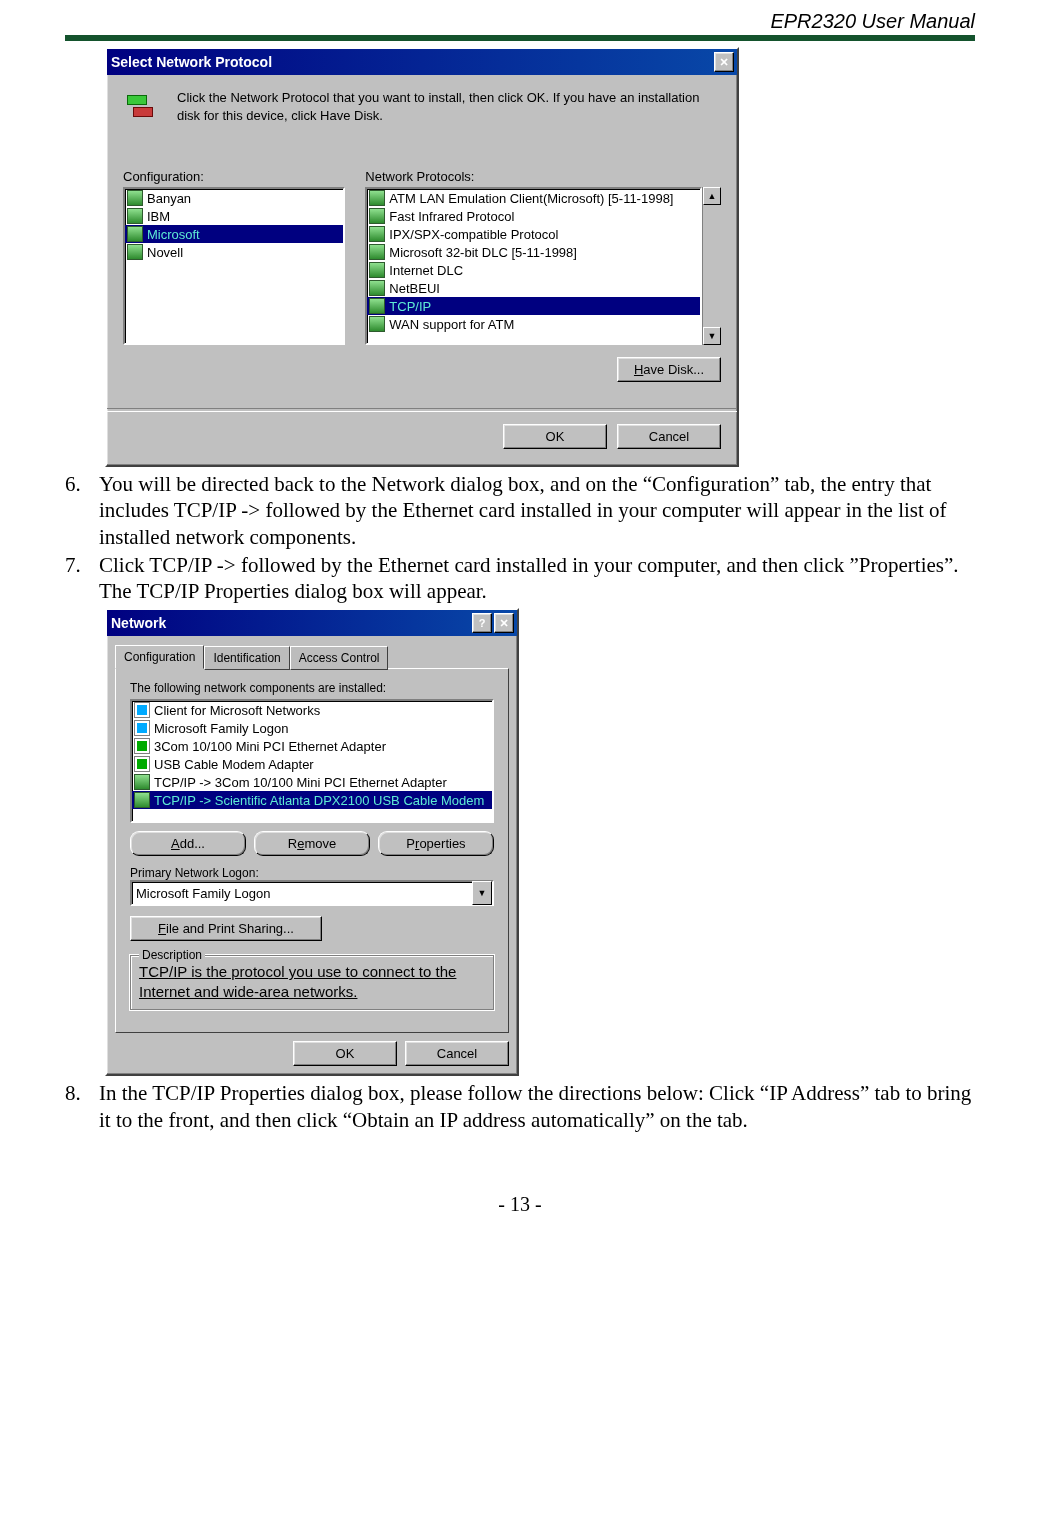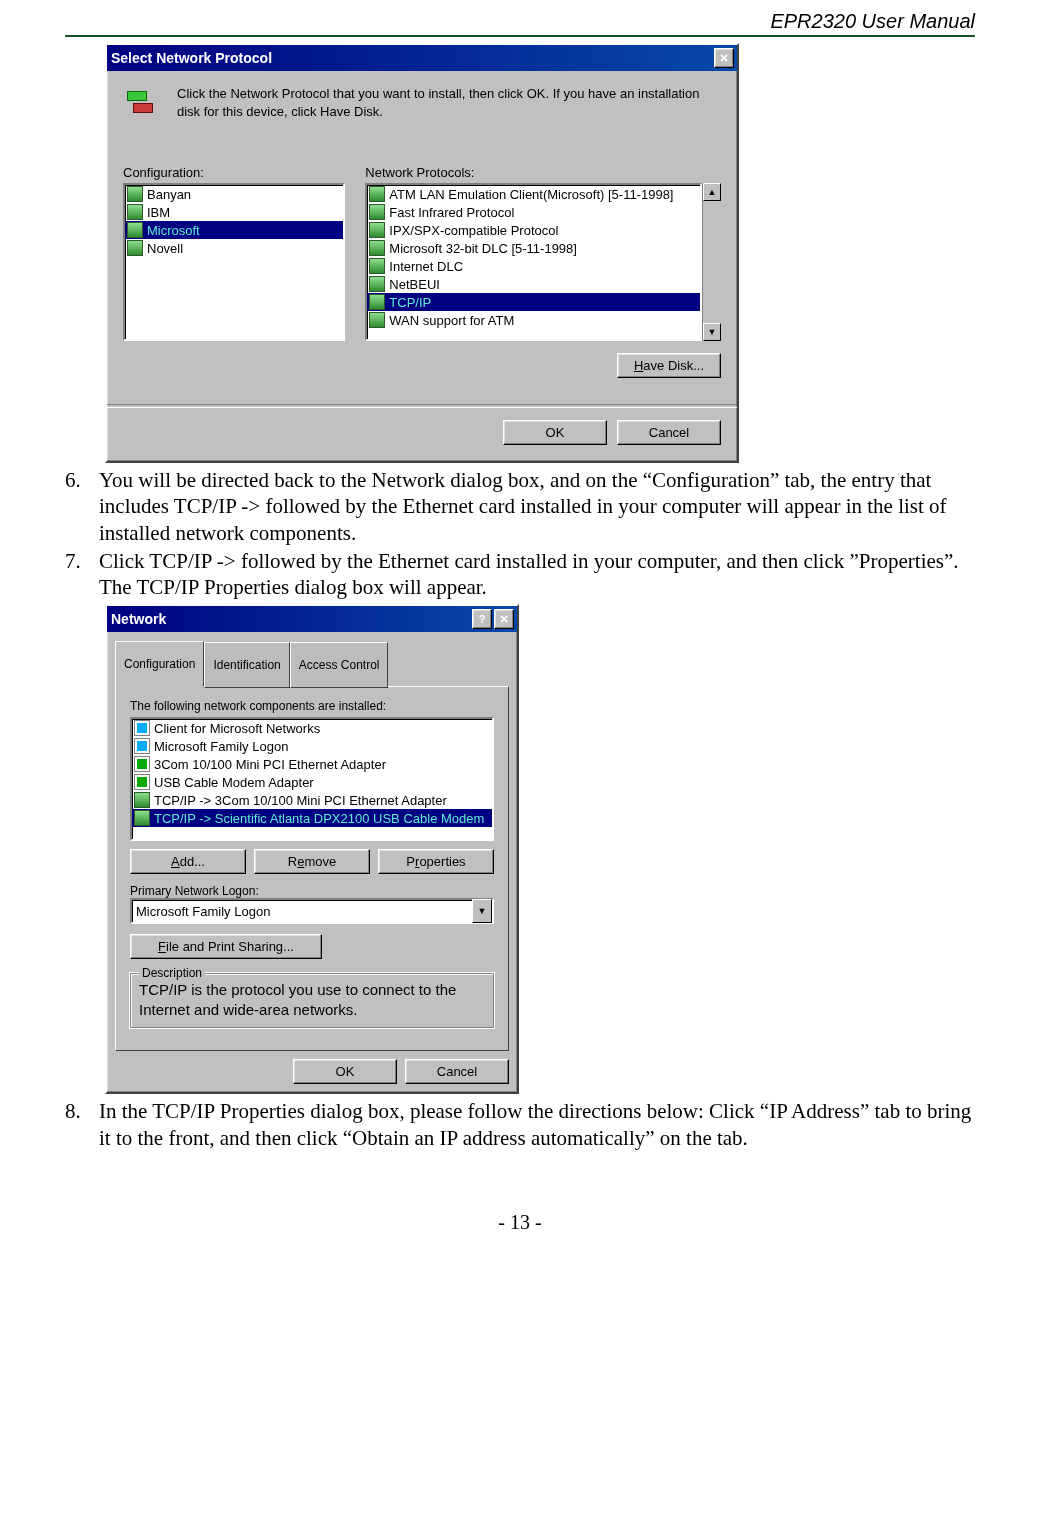--- a/index.html
+++ b/index.html
@@ -12,21 +12,21 @@
   .page {
     width: 910px;
     margin: 0 auto;
     padding: 10px 0 40px 0;
   }
   .header {
     text-align: right;
     font-family: Verdana, "Comic Sans MS", sans-serif;
     font-style: italic;
     font-size: 20px;
-    border-bottom: 2px solid #14532d;
+    border-bottom: 6px solid #14532d;
     padding-bottom: 2px;
   }
   .header .model { font-weight: normal; }
   .footer {
     text-align: center;
     font-size: 20px;
     margin-top: 60px;
   }
   .body-text {
     font-size: 21px;
@@ -139,21 +139,21 @@
     border:2px solid;border-color:#808080 #fff #fff #808080;
     box-shadow:1px 1px 0 #000 inset;
     display:flex;align-items:center;justify-content:space-between;
     padding:0 0 0 4px;height:22px;font-size:13px;
   }
   .dropdown .dd-btn{width:18px;height:100%;background:#c0c0c0;border:1px solid;border-color:#fff #000 #000 #fff;display:flex;align-items:center;justify-content:center;font-size:9px;}
   .tabs { display:flex; margin-top:6px; }
   .tab {
     background:#c0c0c0;
     border:1px solid;border-color:#fff #404040 transparent #fff;
-    padding:15px 8px;font-size:12px;position:relative;top:1px;
+    padding:4px 8px;font-size:12px;position:relative;top:1px;
   }
   .tab.inactive { border-color:#fff #404040 #404040 #fff; top:2px; background:#bcbcbc;}
   .tabpanel{
     border:1px solid;border-color:#fff #404040 #404040 #fff;
     padding:12px 14px 18px 14px;
   }
 
   
   .dlg1 { width: 630px; margin-left: 40px; margin-top: 6px; }
   .dlg1 .content { padding: 14px 16px 16px 16px; }
@@ -173,21 +173,21 @@
   .dlg1 .sep {
     height:2px;margin:26px -16px 12px -16px;
     border-top:1px solid #808080;border-bottom:1px solid #fff;
   }
 
   
   .dlg2 { width: 410px; margin-left: 40px; margin-top:4px;}
   .dlg2 .content { padding: 2px 8px 8px 8px; }
   .dlg2 .complist { height:120px; margin-top:4px;}
   .dlg2 .threebtn { display:flex;gap:8px;margin-top:8px;justify-content:space-between;}
-  .dlg2 .threebtn .winbtn{flex:1;}
+  .dlg2 .threebtn .winbtn{flex:1;border-radius:9px;}
   .dlg2 .plabel{margin-top:10px;font-size:12px;}
   .dlg2 .desc{font-size:15px;line-height:1.3;}
   .dlg2 .okrow{display:flex;justify-content:flex-end;gap:8px;margin-top:8px;}
 
 </style>
 </head>
 <body>
 
 <div class="page">
   <div class="header">
@@ -345,21 +345,21 @@
           <div class="winbtn btn3d"><span id="prb0">P</span><span class="u">r</span><span id="prb1">operties</span></div>
         </div>
         <div class="plabel">Primary Network Logon:</div>
         <div class="dropdown">
           <span>Microsoft Family Logon</span>
           <div class="dd-btn">▼</div>
         </div>
         <div style="margin-top:10px;">
           <div class="winbtn btn3d" style="width:170px;text-align:center;"><span class="u">F</span><span id="fpb">ile and Print Sharing...</span></div>
         </div>
-        <div class="group" style="margin-top:14px;">
+        <div class="group" style="margin-top:14px;text-decoration:underline;">
           <div class="legend">Description</div>
           <div class="desc">TCP/IP is the protocol you use to connect to the Internet and wide-area networks.</div>
         </div>
       </div>
       <div class="okrow">
         <div class="winbtn btn3d">OK</div>
         <div class="winbtn btn3d">Cancel</div>
       </div>
     </div>
   </div>

